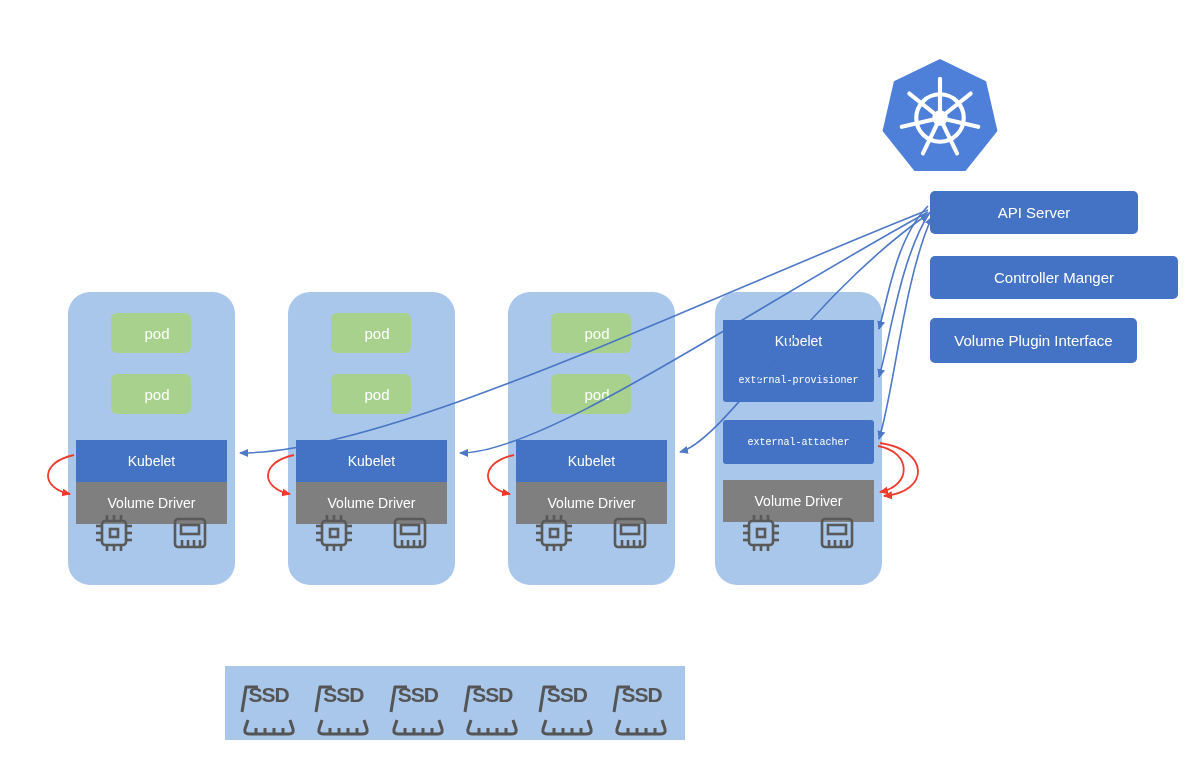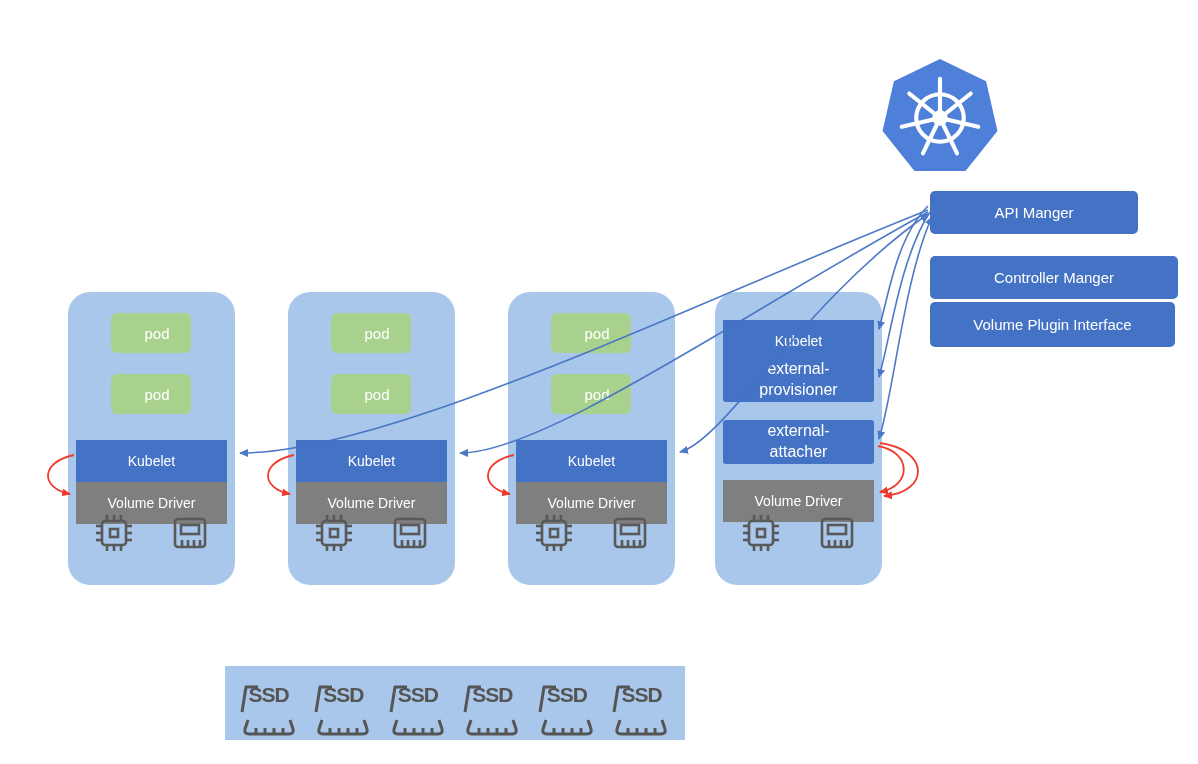--- a/index.html
+++ b/index.html
@@ -20,21 +20,21 @@
     color: #fff;
     border-radius: 5px;
     display: flex;
     align-items: center;
     justify-content: center;
     font-size: 15px;
     z-index: 3;
   }
   .cp-api { left: 930px; top: 191px; width: 208px; height: 43px; }
   .cp-ctrl { left: 930px; top: 256px; width: 248px; height: 43px; }
-  .cp-vpi { left: 930px; top: 302px; width: 245px; height: 45px; }
+  .cp-vpi { left: 930px; top: 318px; width: 207px; height: 45px; }
 
   
   .k8s-logo {
     position: absolute;
     left: 878px; top: 56px;
     width: 124px; height: 124px;
     z-index: 3;
   }
 
   
@@ -89,25 +89,26 @@
   .node-4 .bar-driver  { top: 188px; }
   .box2 {
     position: absolute;
     left: 8px;
     width: 151px;
     height: 44px;
     background: #4472C4;
     border-radius: 3px;
     color: #fff;
     display: flex;
-    flex-direction: column;
+    flex-direction: row;
     align-items: center;
     justify-content: center;
-    font-size: 16px;
+    font-size: 10px;
     line-height: 1.3;
+    font-family: Liberation Mono, monospace;
   }
   .box-prov { top: 66px; }
   .box-att  { top: 128px; }
   .box2 span { display: block; }
 
   .hw-row {
     position: absolute;
     top: 218px;
     left: 0;
     width: 100%;
@@ -173,21 +174,21 @@
         <line x1="60" y1="60" x2="76.5" y2="94.2"></line>
         <line x1="60" y1="60" x2="43.5" y2="94.2"></line>
         <line x1="60" y1="60" x2="23" y2="68.5"></line>
         <line x1="60" y1="60" x2="30.3" y2="36.3"></line>
       </g>
       <circle cx="60" cy="60" r="7.5" fill="#ffffff"></circle>
     </svg>
   </div>
 
   <div class="cp-box cp-api">
-    <span>API Manger</span>
+    <span>API Server</span>
   </div>
   <div class="cp-box cp-ctrl">
     <span>Controller Manger</span>
   </div>
   <div class="cp-box cp-vpi">
     <span>Volume Plugin Interface</span>
   </div>
 
   <div class="node node-1 n123">
     <div class="pod pod-1">

